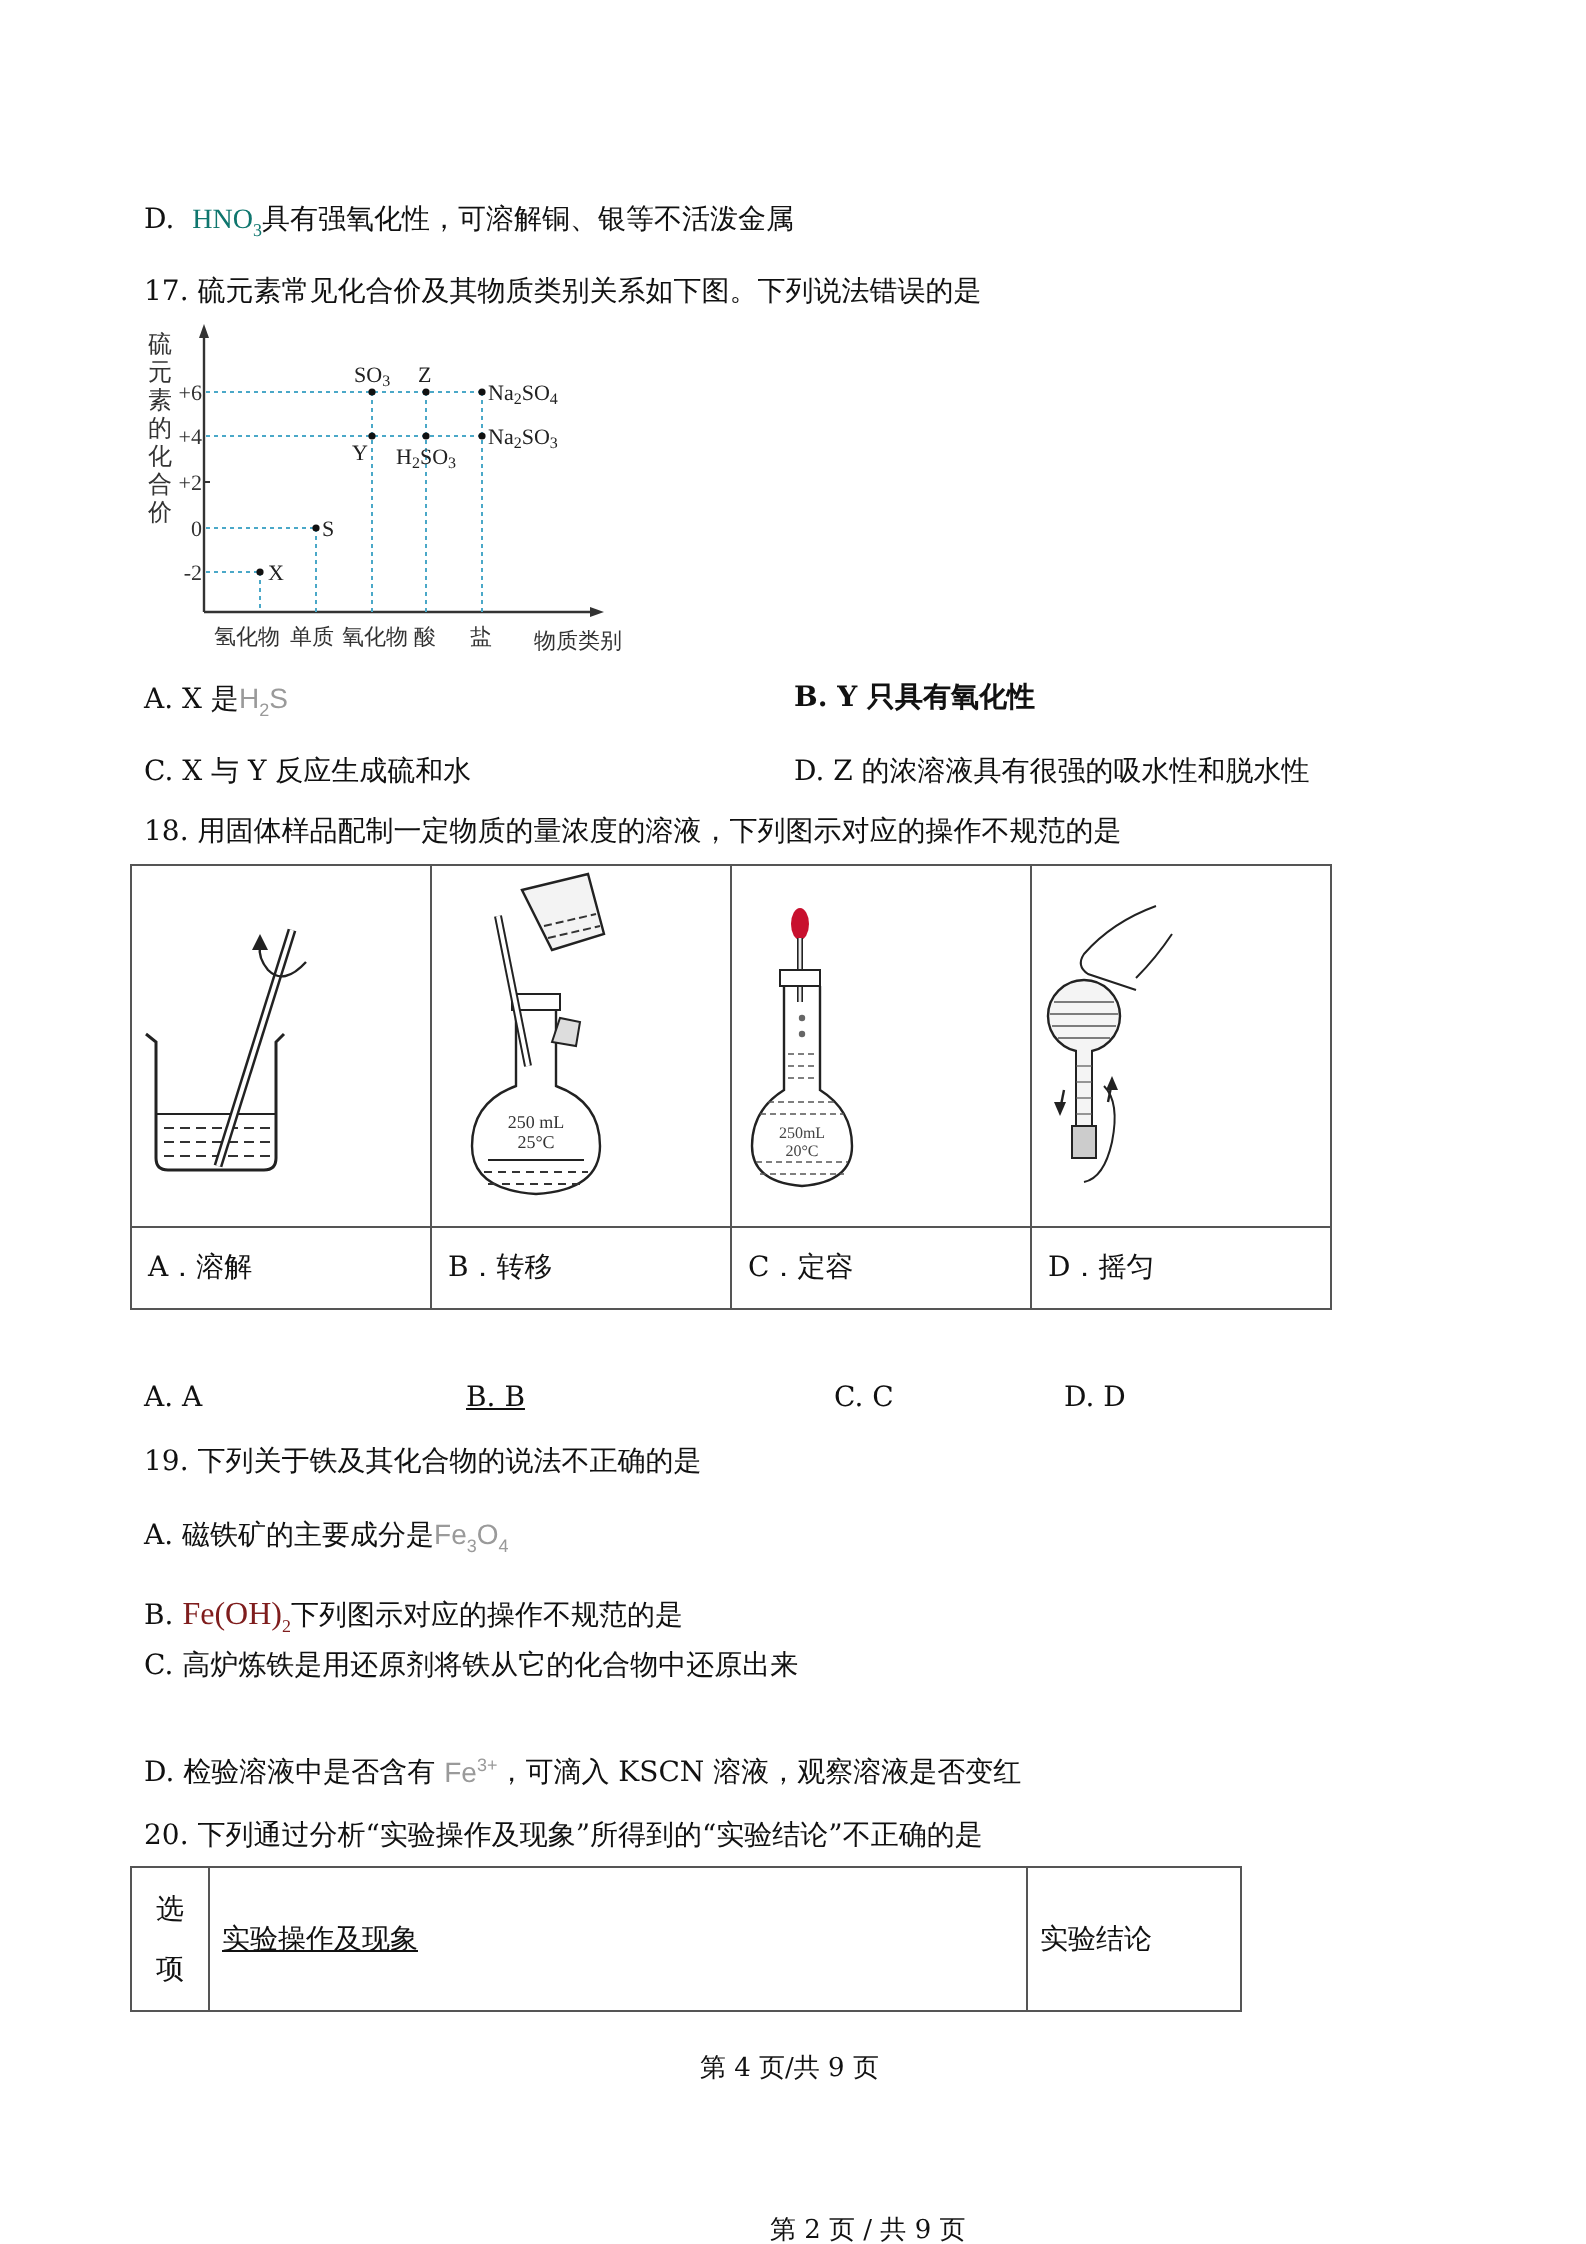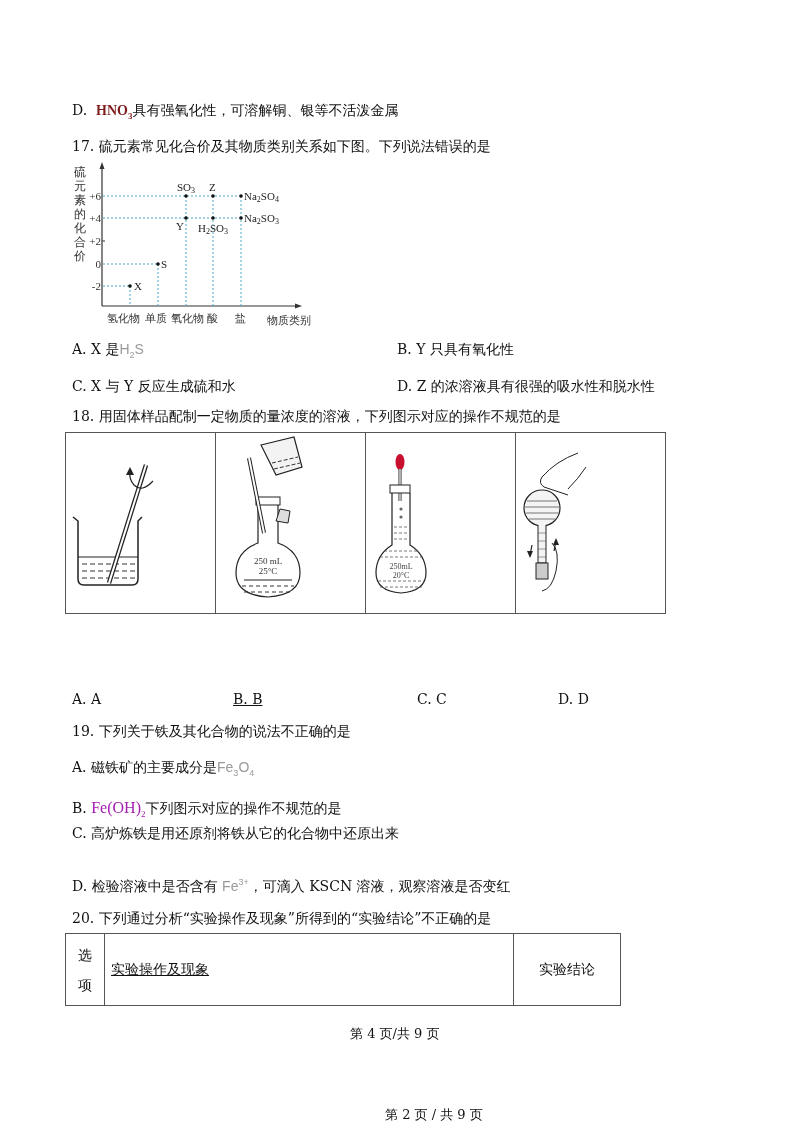--- a/index.html
+++ b/index.html
@@ -17,21 +17,21 @@
   table.res { position: absolute; left: 65px; top: 933px; border-collapse: collapse; }
   table.res td { border: 1.5px solid #555; font-size: 14px; padding: 0 6px; }
   .footer { position: absolute; font-size: 13px; white-space: nowrap; }
   svg text { font-family: "Liberation Serif", serif; }
 </style>
 </head>
 <body>
 
 <div class="line" style="top:101px;">
   <span>D.</span>&nbsp;
-  <span class="formula" style="font-weight:bold;color:#7f1d1d;"><span>HNO</span><sub>3</sub></span><span>具有强氧化性，可溶解铜、银等不活泼金属</span>
+  <span class="formula" style="font-weight:normal;color:#0f766e;"><span>HNO</span><sub>3</sub></span><span>具有强氧化性，可溶解铜、银等不活泼金属</span>
 </div>
 
 <div class="line" style="top:137px;">17. 硫元素常见化合价及其物质类别关系如下图。下列说法错误的是</div>
 
 <svg style="position:absolute;left:66px;top:160px;" width="260" height="170" viewBox="66 160 260 170">
 
   <g font-size="12" fill="#333">
     <text x="74" y="176">硫</text>
       <text x="74" y="190">元</text>
       <text x="74" y="204">素</text>
@@ -95,21 +95,21 @@
     <text x="171" y="322">氧化物</text>
     <text x="207" y="322">酸</text>
     <text x="235" y="322">盐</text>
     <text x="267" y="324">物质类别</text>
   </g>
 </svg>
 
 <div class="opt" style="left:72px;top:340px;">
   <span>A. X 是</span><span class="faint"><span>H</span><sub>2</sub><span>S</span></span>
 </div>
-<div class="opt" style="left:397px;top:340px;">B. Y 只具有氧化性</div>
+<div class="opt" style="left:397px;top:340px;font-weight:bold;">B. Y 只具有氧化性</div>
 <div class="opt" style="left:72px;top:377px;">C. X 与 Y 反应生成硫和水</div>
 <div class="opt" style="left:397px;top:377px;">D. Z 的浓溶液具有很强的吸水性和脱水性</div>
 
 <div class="line" style="top:407px;">18. 用固体样品配制一定物质的量浓度的溶液，下列图示对应的操作不规范的是</div>
 
 <table class="ops">
   <tbody>
       <tr>
     <td class="pic">
       <svg width="149" height="176" viewBox="0 0 149 176">
@@ -189,48 +189,54 @@
             </g>
         <rect x="20" y="130" width="12" height="16" fill="#ccc" stroke="#222"></rect>
         <path d="M36,110 Q44,118 40,138 Q36,156 26,158" fill="none" stroke="#222" stroke-width="1"></path>
         <path d="M16,112 L14,122" stroke="#222" stroke-width="1.2"></path>
             <polygon points="14,125 11,118 17,118" fill="#222"></polygon>
         <path d="M38,118 L40,108" stroke="#222" stroke-width="1.2"></path>
             <polygon points="40,105 37,112 43,112" fill="#222"></polygon>
       </svg>
     </td>
   </tr>
+  <tr>
+    <td class="cap">A．溶解</td>
+    <td class="cap">B．转移</td>
+    <td class="cap">C．定容</td>
+    <td class="cap">D．摇匀</td>
+  </tr>
 </tbody>
   </table>
 
 <div class="opt" style="left:72px;top:690px;">A. A</div>
 <div class="opt" style="left:233px;top:690px;text-decoration:underline;">B. B</div>
 <div class="opt" style="left:397px;top:690px;margin-left:20px;">C. C</div>
-<div class="opt" style="left:558px;top:690px;">D. D</div>
+<div class="opt" style="left:532px;top:690px;">D. D</div>
 
 <div class="line" style="top:722px;">19. 下列关于铁及其化合物的说法不正确的是</div>
 <div class="line" style="top:758px;">
   <span>A. 磁铁矿的主要成分是</span><span class="faint"><span>Fe</span><sub>3</sub><span>O</span><sub>4</sub></span>
 </div>
 <div class="line" style="top:799px;">
-  <span>B.</span>&nbsp;<span class="formula" style="font-size:16px;color:#a21caf;"><span>Fe(OH)</span><sub>2</sub></span><span>下列图示对应的操作不规范的是</span>
+  <span>B.</span>&nbsp;<span class="formula" style="font-size:16px;color:#7f1d1d;"><span>Fe(OH)</span><sub>2</sub></span><span>下列图示对应的操作不规范的是</span>
 </div>
 <div class="line" style="top:824px;">C. 高炉炼铁是用还原剂将铁从它的化合物中还原出来</div>
 <div class="line" style="top:873px;">
   <span>D. 检验溶液中是否含有</span>&nbsp;<span class="faint"><span>Fe</span><sup>3+</sup></span><span>，可滴入 KSCN 溶液，观察溶液是否变红</span>
 </div>
 
 <div class="line" style="top:909px;">20. 下列通过分析“实验操作及现象”所得到的“实验结论”不正确的是</div>
 <table class="res">
   <tbody>
       <tr style="height:72px;">
     <td style="width:26px;text-align:center;line-height:30px;">
       <div>选</div>
           <div>项</div>
     </td>
     <td style="width:396px;text-decoration:underline;">实验操作及现象</td>
-    <td style="width:94px;text-align:center;">实验结论</td>
+    <td style="width:94px;">实验结论</td>
   </tr>
 </tbody>
   </table>
 
 <div class="footer" style="left:350px;top:1025px;">第 4 页/共 9 页</div>
 <div class="footer" style="left:385px;top:1106px;">第 2 页 / 共 9 页</div>
 
 </body></html>

